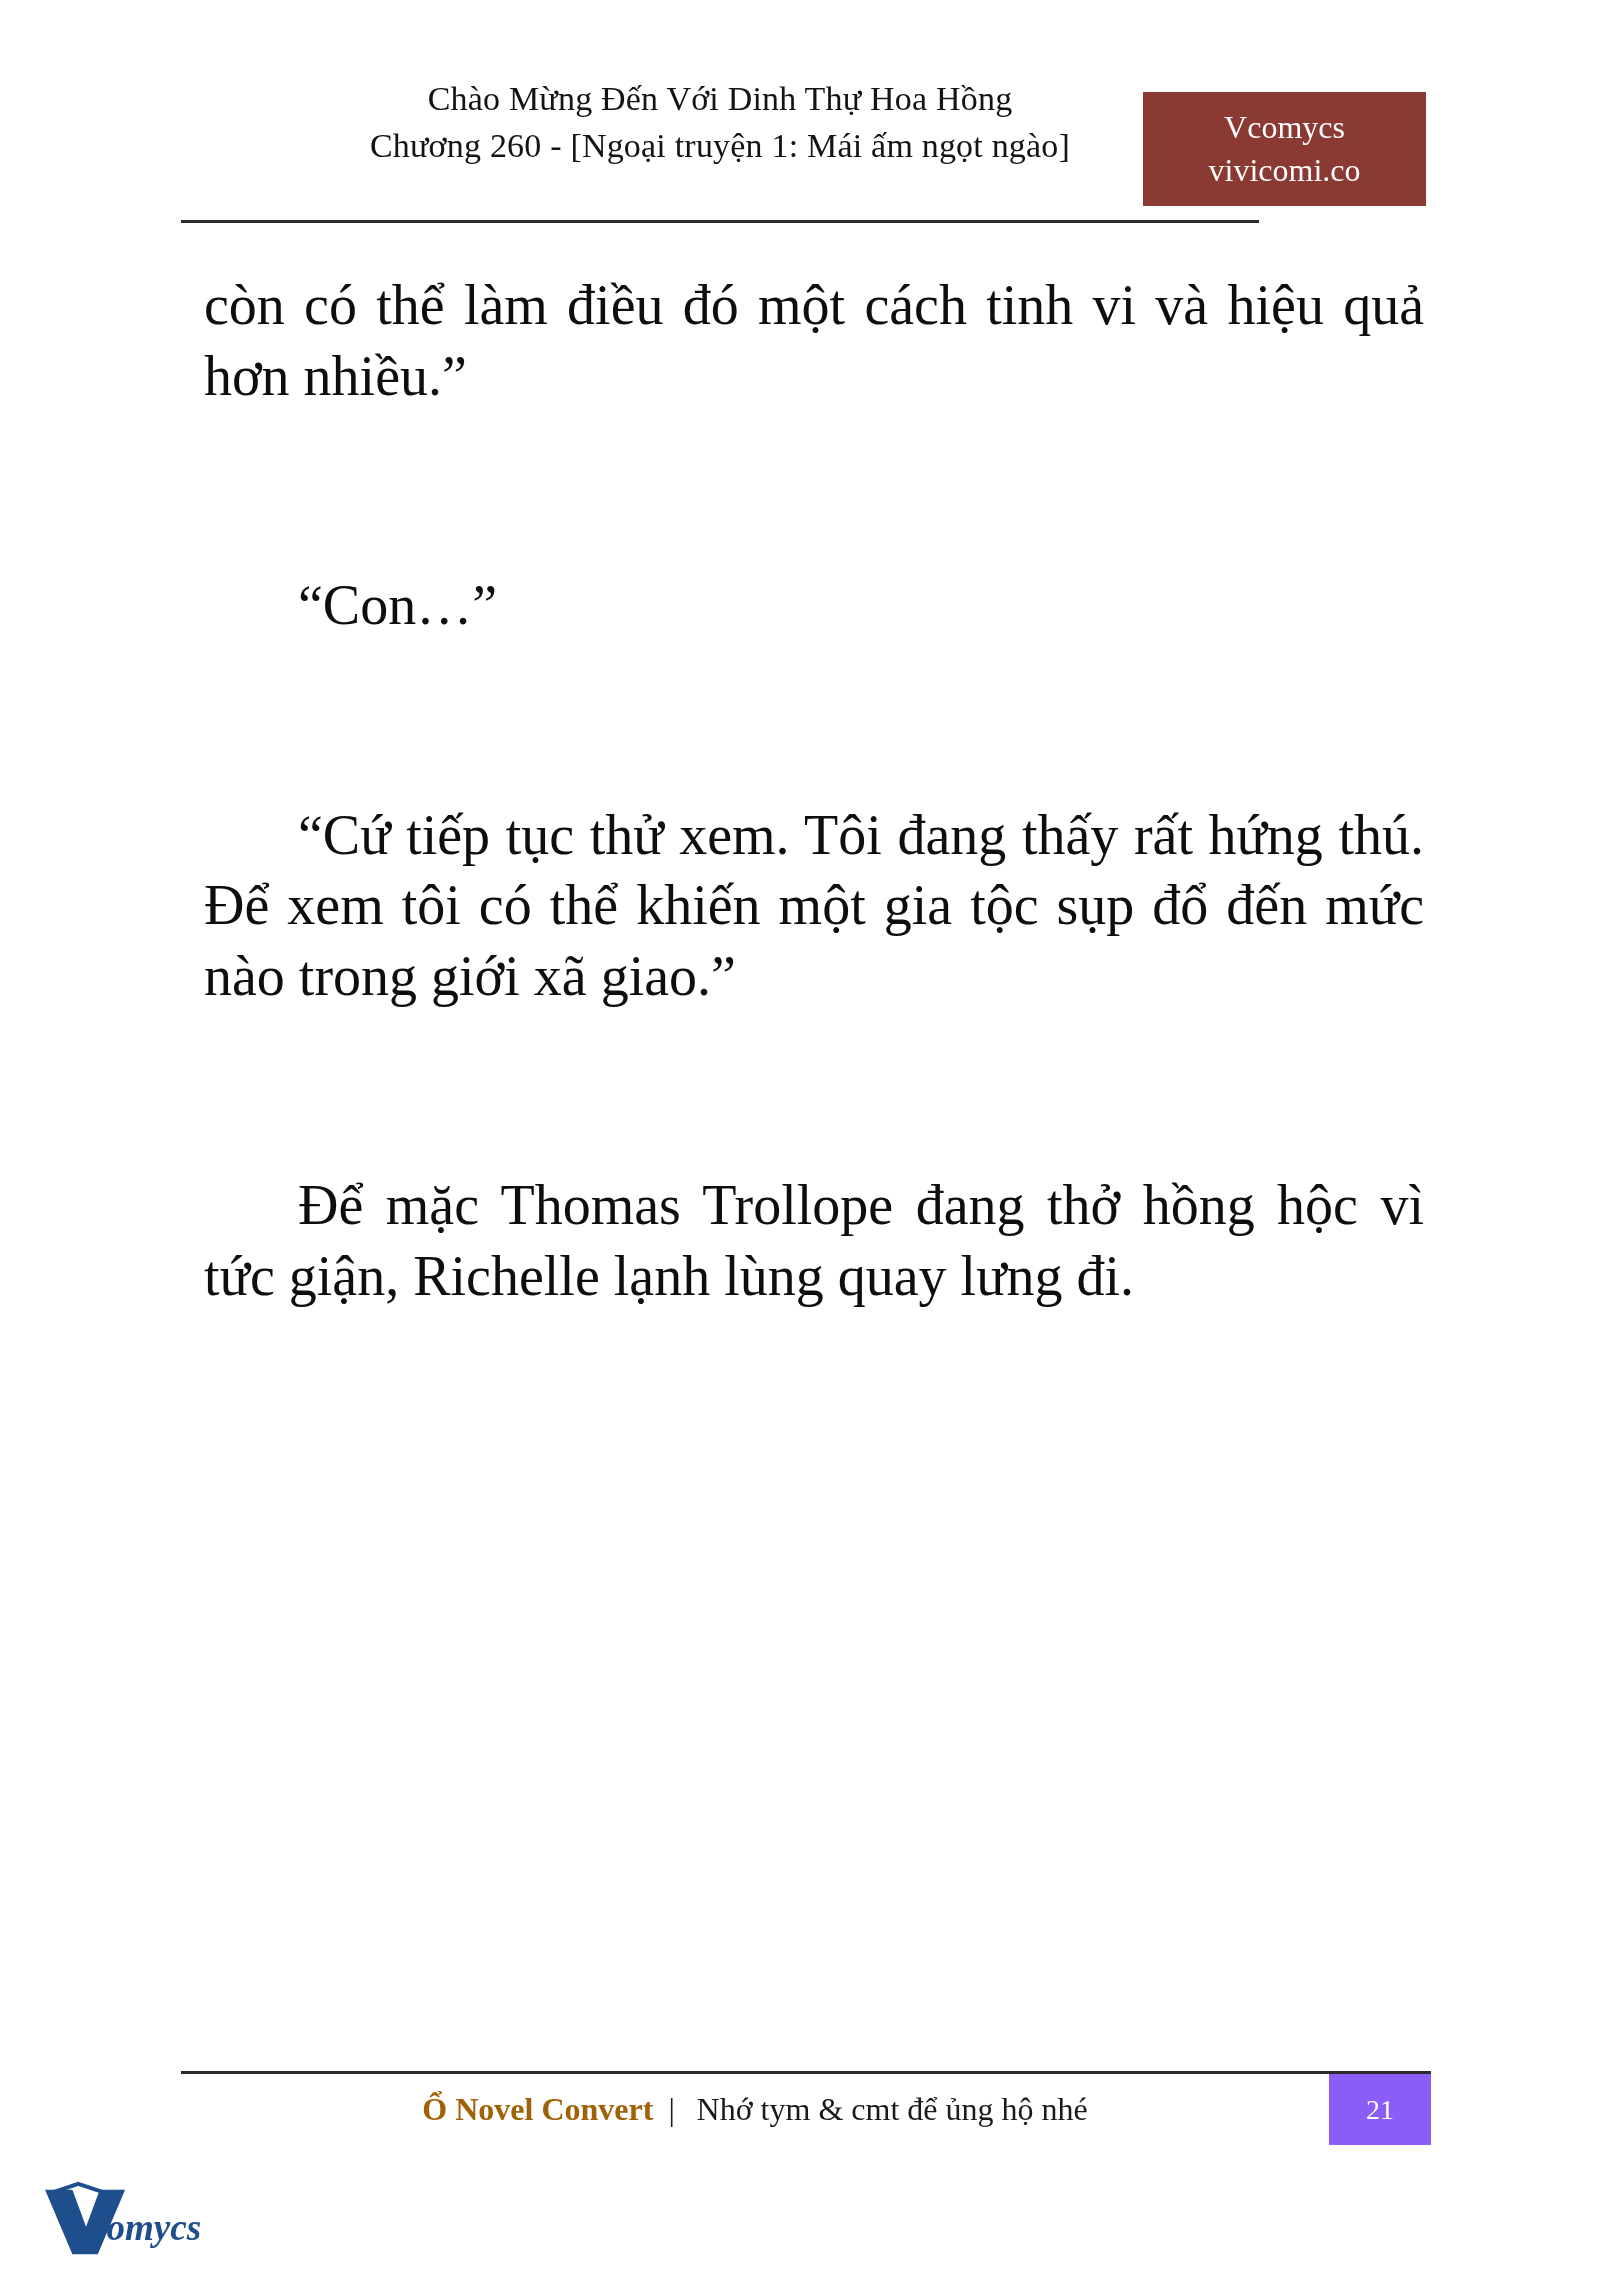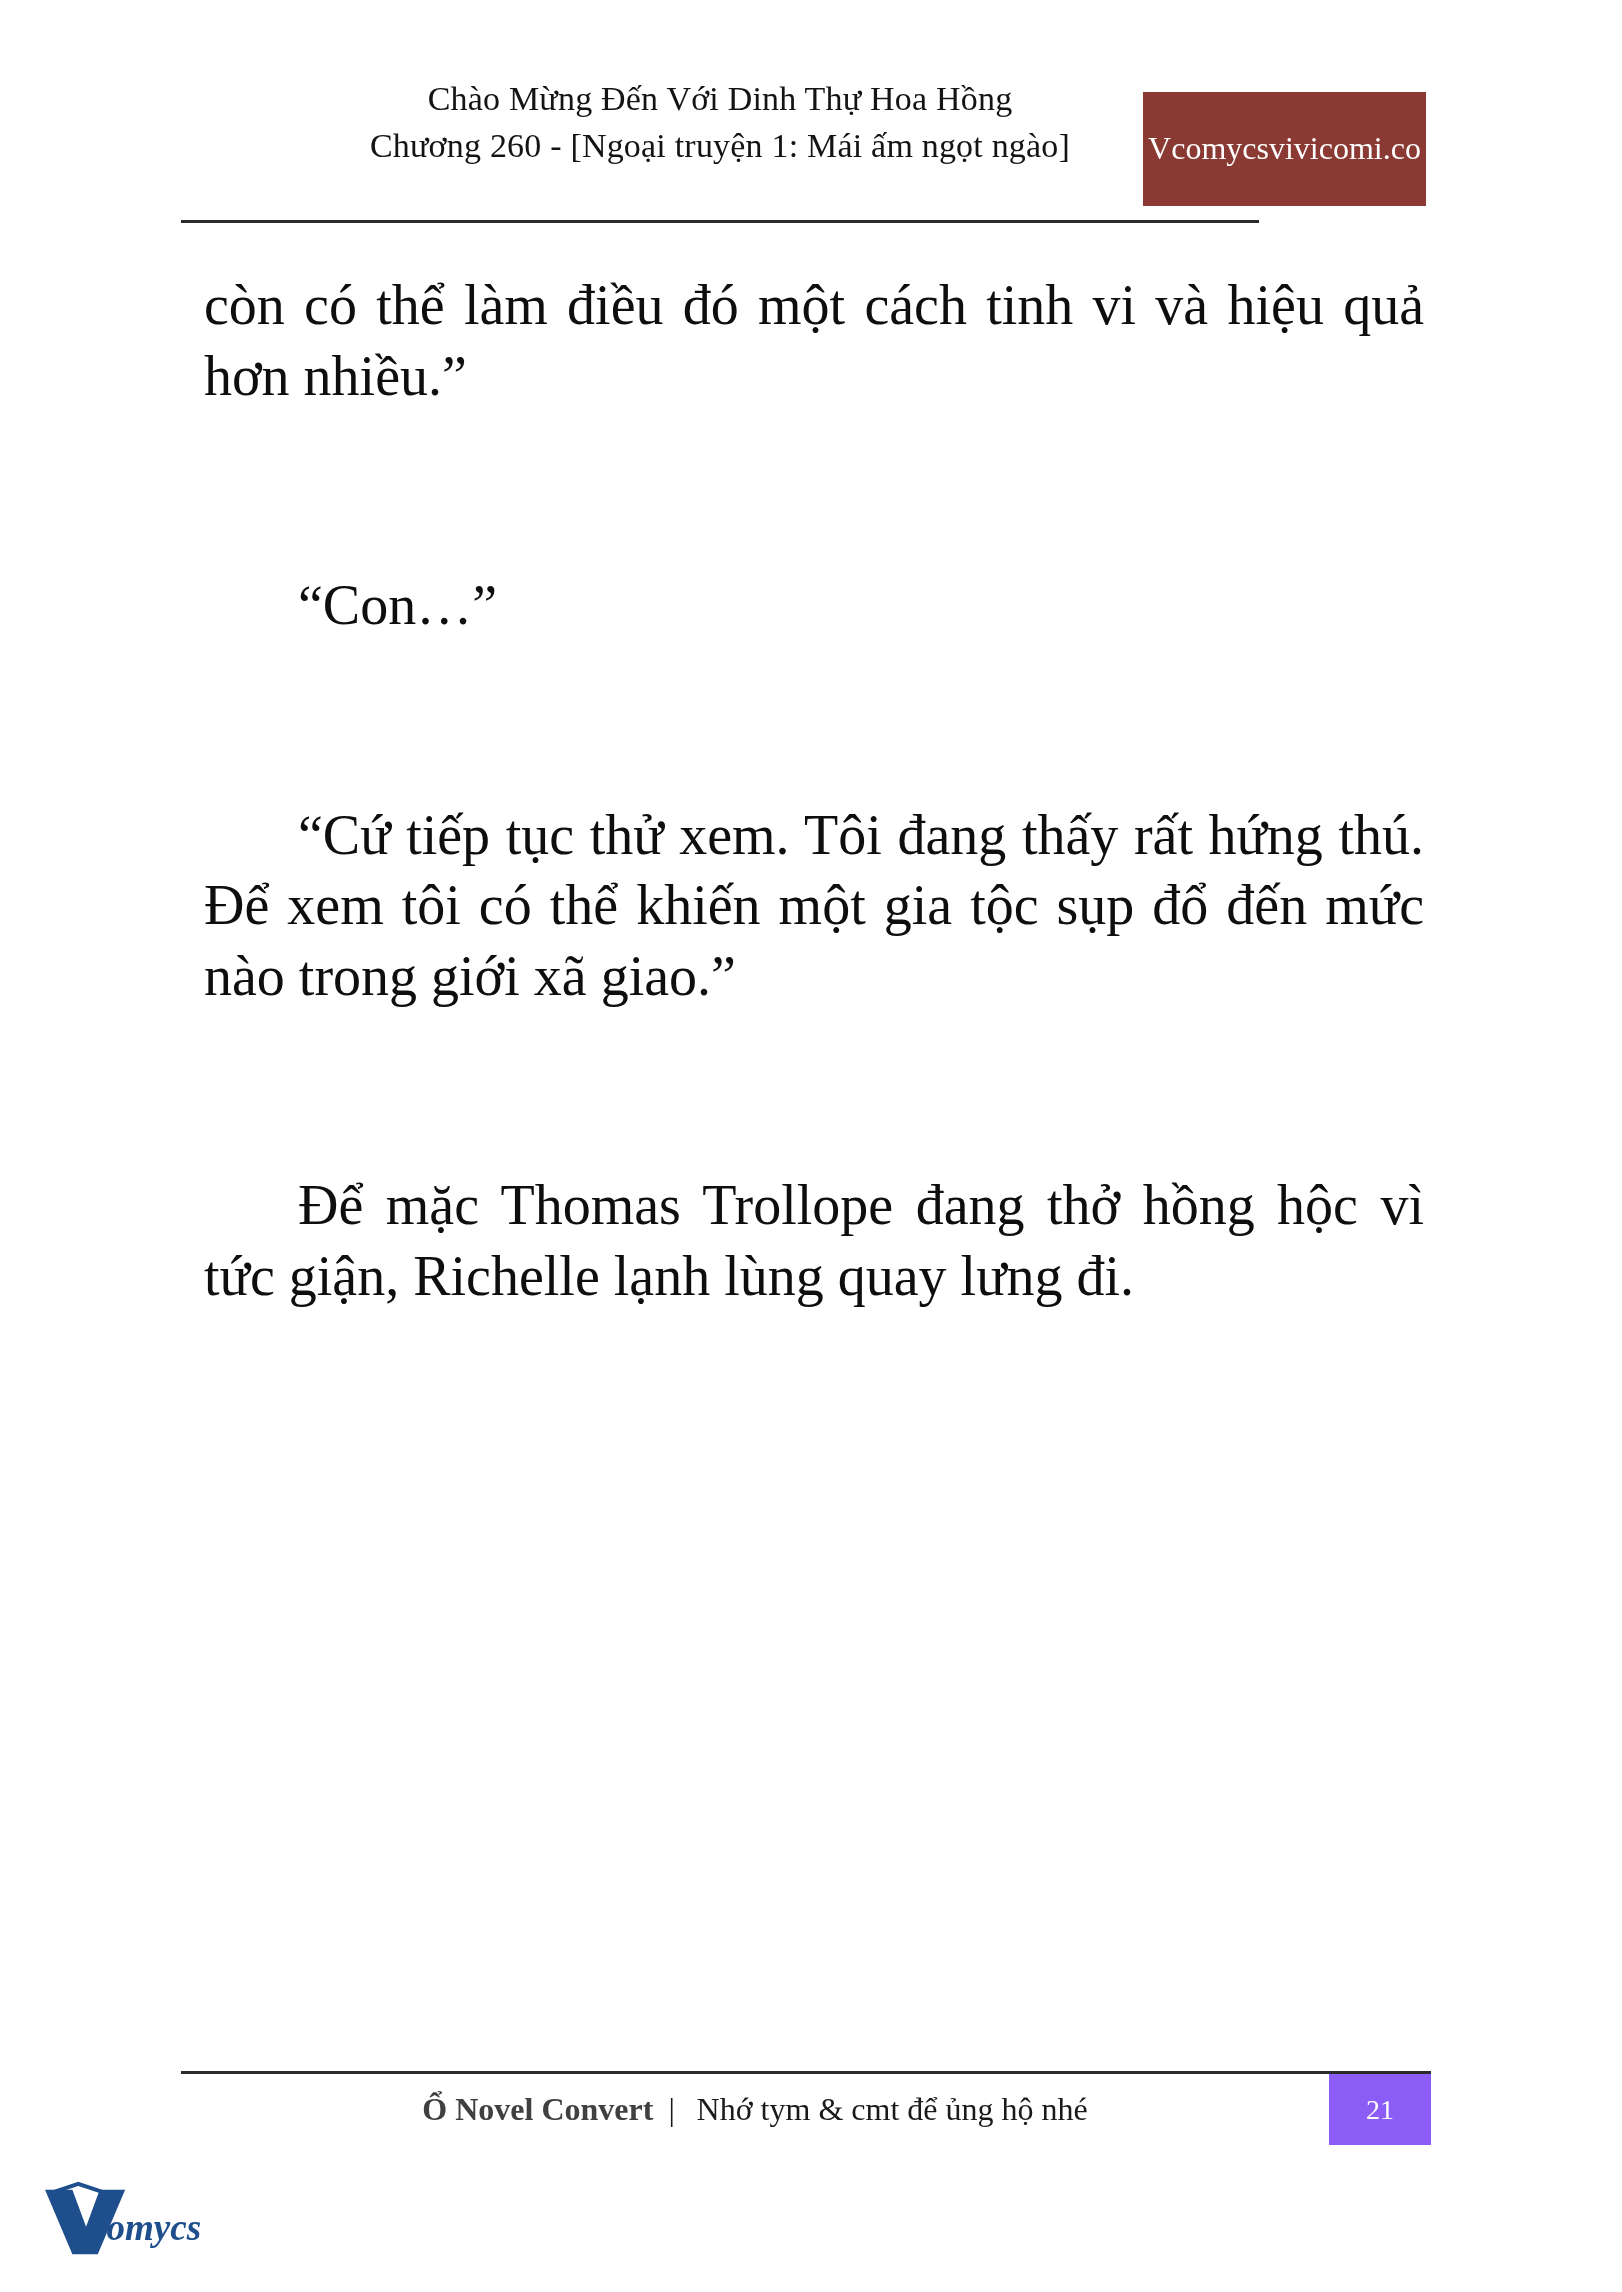--- a/index.html
+++ b/index.html
@@ -48,21 +48,21 @@
 
   .header-badge {
     position: absolute;
     right: 0;
     top: 15.7px;
     width: 283px;
     height: 114px;
     background: #8b3a33;
     color: #ffffff;
     display: flex;
-    flex-direction: row;
+    flex-direction: column;
     align-items: center;
     justify-content: center;
     font-size: 32px;
     line-height: 1.35;
     font-family: "Liberation Serif", serif;
   }
 
   .header-rule {
     position: absolute;
     left: 181px;
@@ -117,21 +117,21 @@
     display: flex;
     align-items: center;
     justify-content: center;
     flex: 1;
     height: 71px;
     font-size: 32px;
     color: #1a1a1a;
     font-family: "Liberation Serif", serif;
   }
   .footer-brand {
-    color: #404040;
+    color: #a16207;
     font-weight: bold;
     margin-right: 15px;
     white-space: pre;
   }
   .footer-sep {
     color: #1a1a1a;
     margin-right: 9.8px;
   }
   .footer-note { color: #1a1a1a; margin-left: 12px; }
   .page-number {

